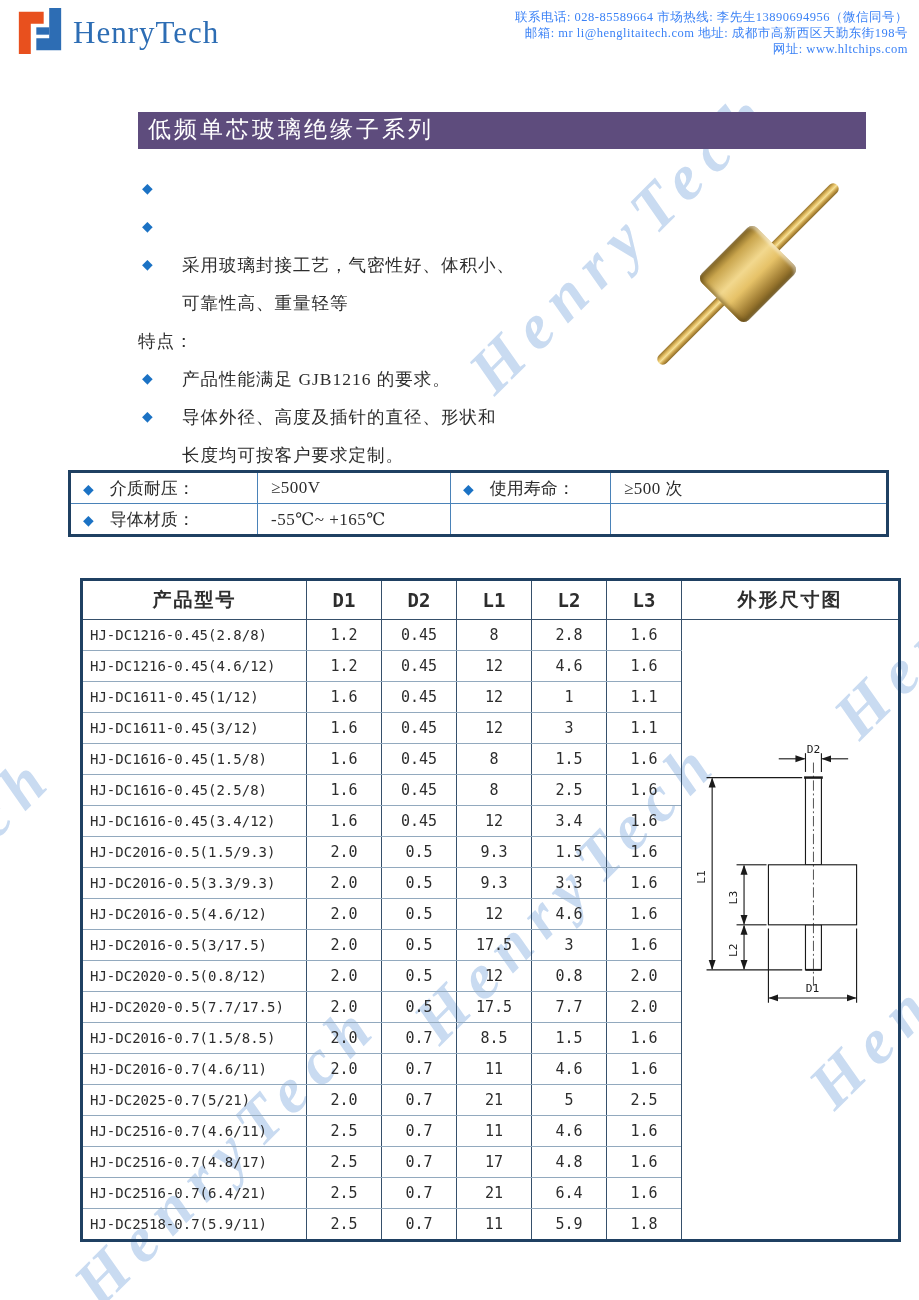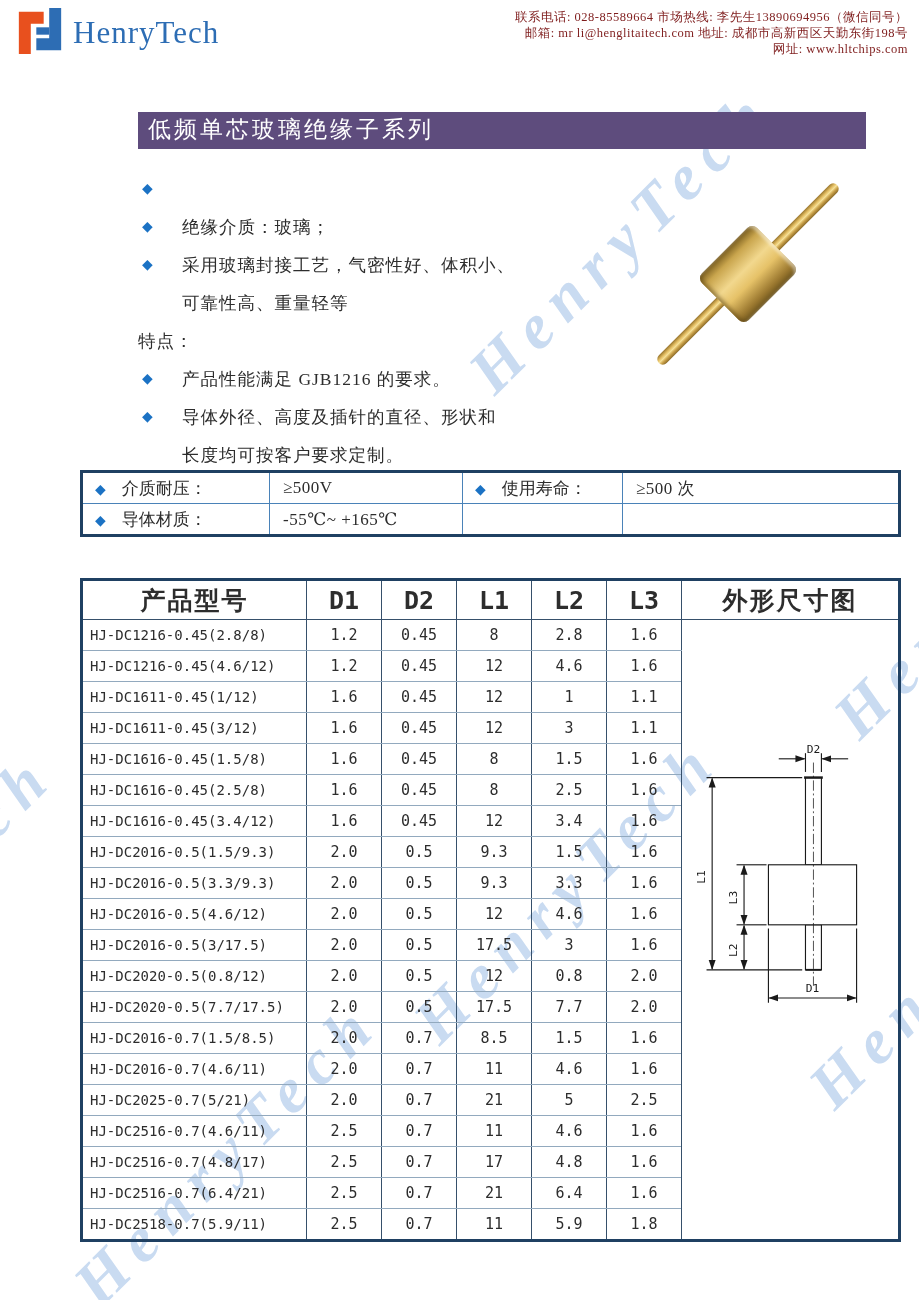--- a/index.html
+++ b/index.html
@@ -6,21 +6,21 @@
   .page{position:relative;width:919px;height:1300px;background:#ffffff;overflow:hidden;
         font-family:"Liberation Serif","DejaVu Serif",serif;color:#2d2d2d;margin:0 auto;}
   
   .wm{position:absolute;z-index:0;white-space:nowrap;font-size:64px;font-weight:bold;font-style:italic;
       letter-spacing:12px;color:var(--wm);transform:rotate(-45deg);transform-origin:0 50%;
       font-family:"Liberation Serif",serif;user-select:none;}
   
   .logo{position:absolute;left:14px;top:8px;display:flex;align-items:center;gap:7px;z-index:2;}
   .logo-text{font-size:31px;color:var(--logoBlue);letter-spacing:1px;}
   .contact{position:absolute;right:11px;top:9px;text-align:right;font-size:12.5px;line-height:16px;
-           color:#7f1d1d;z-index:2;letter-spacing:0.5px;}
+           color:#3b82f6;z-index:2;letter-spacing:0.5px;}
   
   .banner{position:absolute;left:138px;top:112px;width:728px;height:37px;background:var(--purple);
           color:#fff;font-size:23px;line-height:36px;padding-left:10px;box-sizing:border-box;
           letter-spacing:3px;z-index:2;}
   
   .features{position:absolute;left:138px;top:170px;width:480px;z-index:2;font-size:17.5px;}
   .b-row{display:flex;}
   .b-row .dd{width:44px;flex:0 0 44px;color:var(--blue);font-size:14px;line-height:38px;padding-left:4px;box-sizing:border-box;}
   .b-row .tt{white-space:pre-line;line-height:38px;letter-spacing:1px;}
   .f-head{line-height:38px;letter-spacing:1px;}
@@ -28,28 +28,28 @@
   .photo{position:absolute;left:598px;top:165px;width:300px;height:218px;z-index:1;}
   .assembly{position:absolute;left:50%;top:50%;width:80px;height:252px;
             transform:translate(-50%,-50%) rotate(45deg);}
   .pin{position:absolute;left:50%;top:0;transform:translateX(-50%);width:11px;height:252px;border-radius:6px;
        background:linear-gradient(90deg,#97742b 0%,#e2bc62 30%,#f6e096 50%,#caa149 72%,#8a6a28 100%);}
   .cyl{position:absolute;left:50%;top:50%;transform:translate(-50%,-50%);width:66px;height:78px;border-radius:7px;
        background:linear-gradient(90deg,#7c5f1f 0%,#c9a54d 16%,#f2d88e 42%,#e6c268 62%,#9c7930 88%,#6f561e 100%);
        box-shadow:inset 0 3px 3px rgba(255,255,255,.45), inset 0 -3px 4px rgba(90,65,15,.5);}
   
   table{border-collapse:collapse;table-layout:fixed;background:transparent;}
-  .spec{position:absolute;left:80px;top:470px;width:818px;z-index:2;border:3px solid var(--navy);}
+  .spec{position:absolute;left:68px;top:470px;width:818px;z-index:2;border:3px solid var(--navy);}
   .spec td{border:1.5px solid var(--spec);height:30px;font-size:17px;vertical-align:middle;padding:0;}
   .spec .lab{padding-left:12px;}
   .spec .lab .dd{color:var(--blue);font-size:14px;padding-right:16px;}
   .spec .val{padding-left:13px;letter-spacing:0.5px;}
   
   .prod{position:absolute;left:80px;top:578px;width:818px;z-index:2;border:3px solid var(--navy);}
-  .prod th{height:38px;font-size:25px;font-weight:bold;border-left:1.5px solid var(--colline);
+  .prod th{height:38px;font-size:19px;font-weight:bold;border-left:1.5px solid var(--colline);
            border-right:1.5px solid var(--colline);border-bottom:1.5px solid var(--colline);
            letter-spacing:2px;padding:0;}
   .prod th.dim{font-family:"DejaVu Sans Mono",monospace;letter-spacing:0;}
   .prod td{height:30px;padding:0;text-align:center;vertical-align:middle;
            font-family:"DejaVu Sans Mono",monospace;font-size:15px;
            border-left:1.5px solid var(--colline);border-right:1.5px solid var(--colline);
            border-top:1px solid var(--rowline);border-bottom:1px solid var(--rowline);}
   .prod td.model{text-align:left;padding-left:7px;font-size:14px;letter-spacing:0px;}
   .prod td.drawing-cell{position:relative;padding:0;}
   .drawing-cell svg{position:absolute;left:0;top:0;width:100%;height:100%;}
@@ -84,21 +84,20 @@
   </div>
 
   <div class="banner">低频单芯玻璃绝缘子系列</div>
 
   <div class="features">
     <div class="b-row">
       <span class="dd">◆</span>
     </div>
     <div class="b-row">
       <span class="dd">◆</span>
-      <span class="tt">绝缘介质：玻璃；</span>
     </div>
     <div class="b-row">
       <span class="dd">◆</span>
       <span class="tt">采用玻璃封接工艺，气密性好、体积小、
 可靠性高、重量轻等</span>
     </div>
     <div class="f-head">特点：</div>
     <div class="b-row">
       <span class="dd">◆</span>
       <span class="tt">产品性能满足 GJB1216 的要求。</span>

